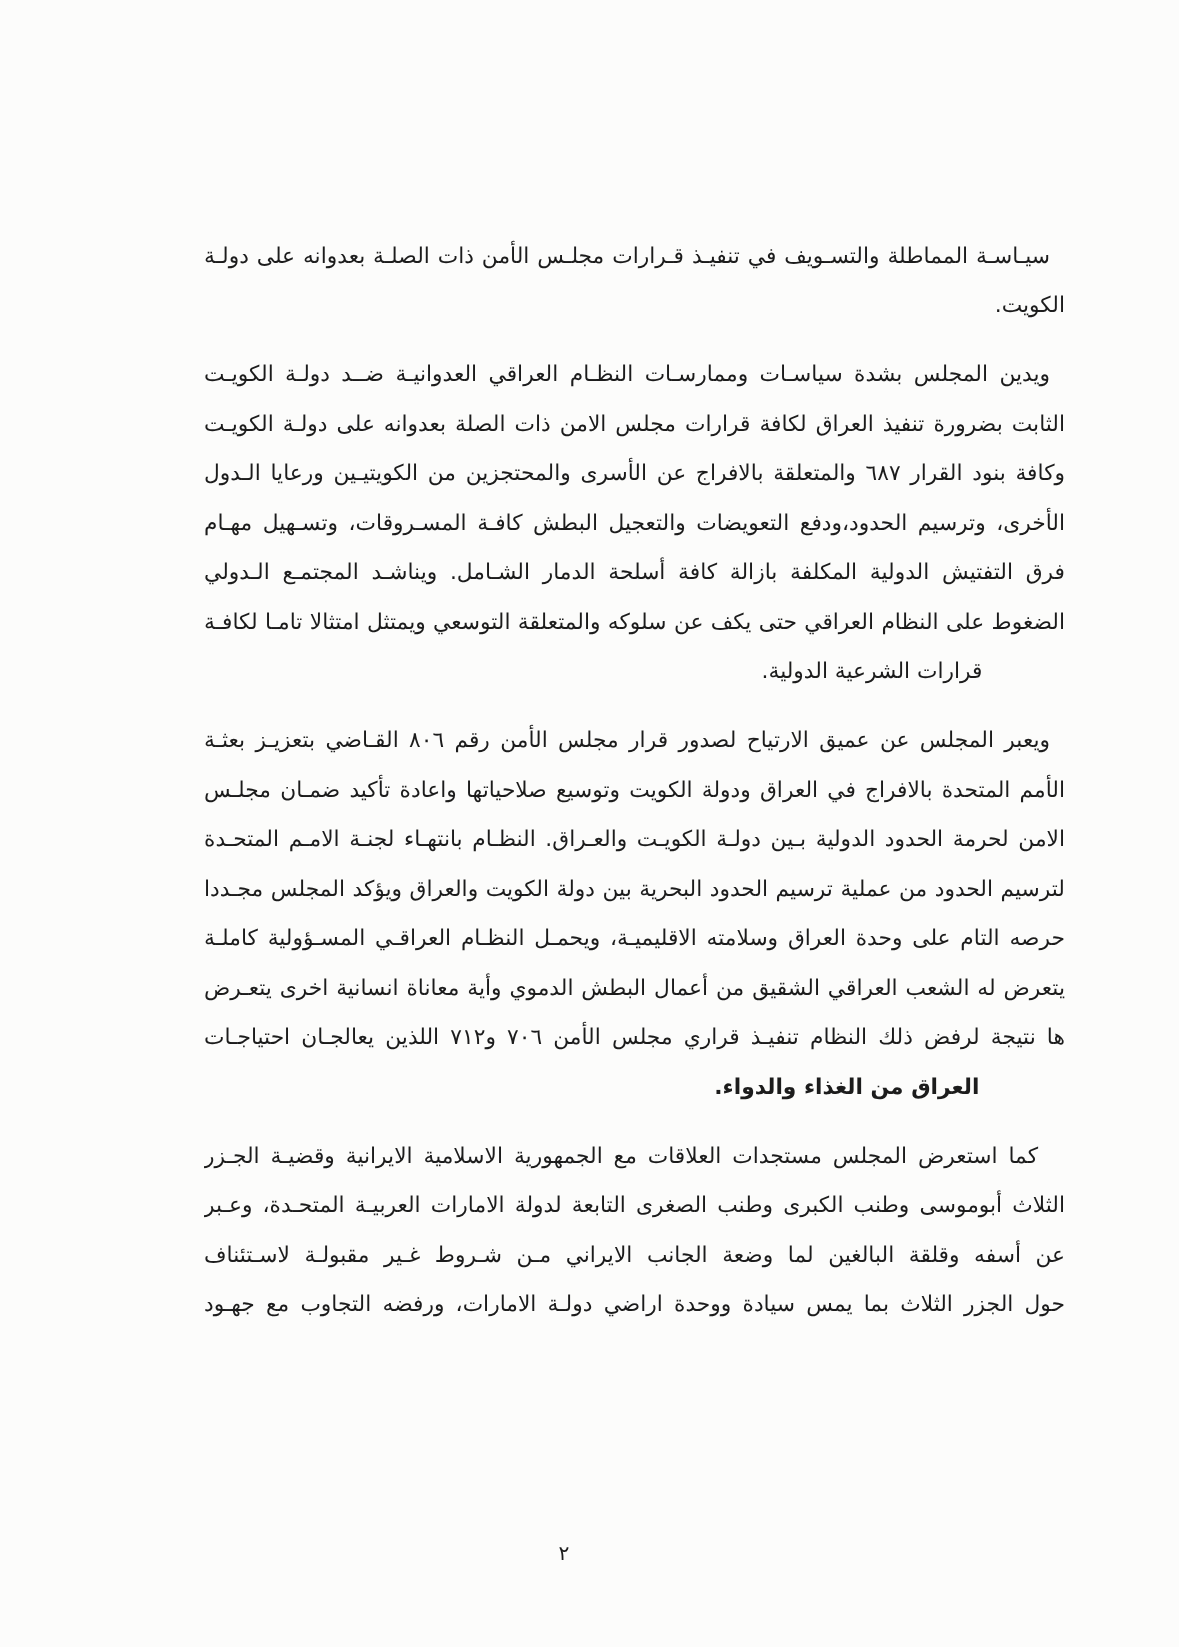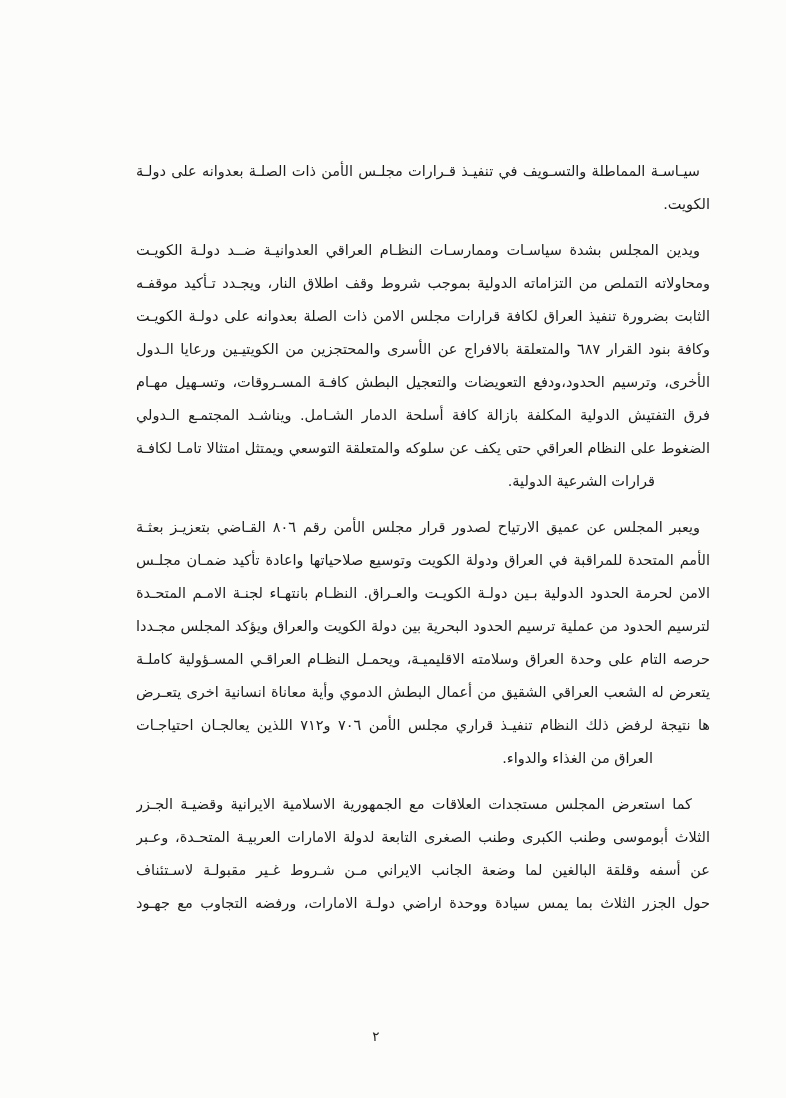--- a/index.html
+++ b/index.html
@@ -63,38 +63,37 @@
 
   <div class="text-block">
 
     <div class="para">
       <div class="line start">سيـاسـة المماطلة والتسـويف في تنفيـذ قـرارات مجلـس الأمن  ذات الصلـة بعدوانه على دولـة</div>
       <div class="line end" style="padding-left:530px;">الكويت.</div>
     </div>
 
     <div class="para">
       <div class="line start">ويدين المجلس بشدة  سياسـات وممارسـات النظـام العراقي العدوانيـة ضــد دولـة الكويـت</div>
-      <div class="line">ومحاولاته التملص من التزاماته الدولية بموجب شروط وقف اطلاق النار،  ويجـدد تـأكيد موقفـه</div>
       <div class="line">الثابت بضرورة تنفيذ العراق لكافة قرارات مجلس الامن ذات الصلة بعدوانه على دولـة الكويـت</div>
       <div class="line">وكافة بنود القرار ٦٨٧ والمتعلقة بالافراج عن الأسرى والمحتجزين من الكويتيـين ورعايا الـدول</div>
       <div class="line">الأخرى، وترسيم الحدود،ودفع التعويضات والتعجيل البطش كافـة المسـروقات، وتسـهيل مهـام</div>
       <div class="line">فرق التفتيش الدولية المكلفة بازالة كافة أسلحة الدمار الشـامل. ويناشـد المجتمـع الـدولي مواصلـة</div>
       <div class="line">الضغوط على النظام العراقي حتى يكف عن سلوكه والمتعلقة التوسعي ويمتثل امتثالا تامـا لكافـة</div>
       <div class="line end" style="padding-right:55px;">قرارات الشرعية الدولية.</div>
     </div>
 
     <div class="para">
       <div class="line start">ويعبر المجلس عن عميق الارتياح لصدور قرار مجلس الأمن رقم ٨٠٦ القـاضي بتعزيـز بعثـة</div>
-      <div class="line">الأمم المتحدة للمراقبة في العراق ودولة الكويت وتوسيع صلاحياتها واعادة تأكيد ضمـان مجلـس</div>
+      <div class="line">الأمم المتحدة بالافراج في العراق ودولة الكويت وتوسيع صلاحياتها واعادة تأكيد ضمـان مجلـس</div>
       <div class="line">الامن لحرمة الحدود الدولية بـين دولـة الكويـت والعـراق. النظـام بانتهـاء لجنـة الامـم المتحـدة</div>
       <div class="line">لترسيم الحدود من عملية ترسيم الحدود البحرية بين دولة الكويت والعراق  ويؤكد المجلس مجـددا</div>
       <div class="line">حرصه التام على وحدة العراق وسلامته الاقليميـة، ويحمـل النظـام العراقـي المسـؤولية كاملـة لمـا</div>
       <div class="line">يتعرض له  الشعب العراقي الشقيق من أعمال البطش الدموي وأية معاناة انسانية اخرى يتعـرض</div>
       <div class="line">ها نتيجة لرفض ذلك النظام تنفيـذ قراري مجلس الأمن ٧٠٦ و٧١٢ اللذين  يعالجـان احتياجـات</div>
-      <div class="line end" style="padding-right:57px;">العراق من الغذاء والدواء.</div>
+      <div class="line end" style="padding-right:57px;font-weight:bold;">العراق من الغذاء والدواء.</div>
     </div>
 
     <div class="para">
       <div class="line start" style="padding-right:18px;">كما استعرض المجلس مستجدات العلاقات مع الجمهورية الاسلامية الايرانية وقضيـة الجـزر</div>
       <div class="line">الثلاث أبوموسى وطنب الكبرى وطنب الصغرى التابعة لدولة الامارات العربيـة المتحـدة، وعـبر</div>
       <div class="line">عن أسفه وقلقة البالغين لما وضعة الجانب الايراني مـن شـروط غـير مقبولـة لاسـتئناف المحادثـات</div>
       <div class="line">حول الجزر الثلاث بما يمس سيادة ووحدة اراضي دولـة الامارات، ورفضه التجاوب مع جهـود</div>
     </div>
 
   </div>

